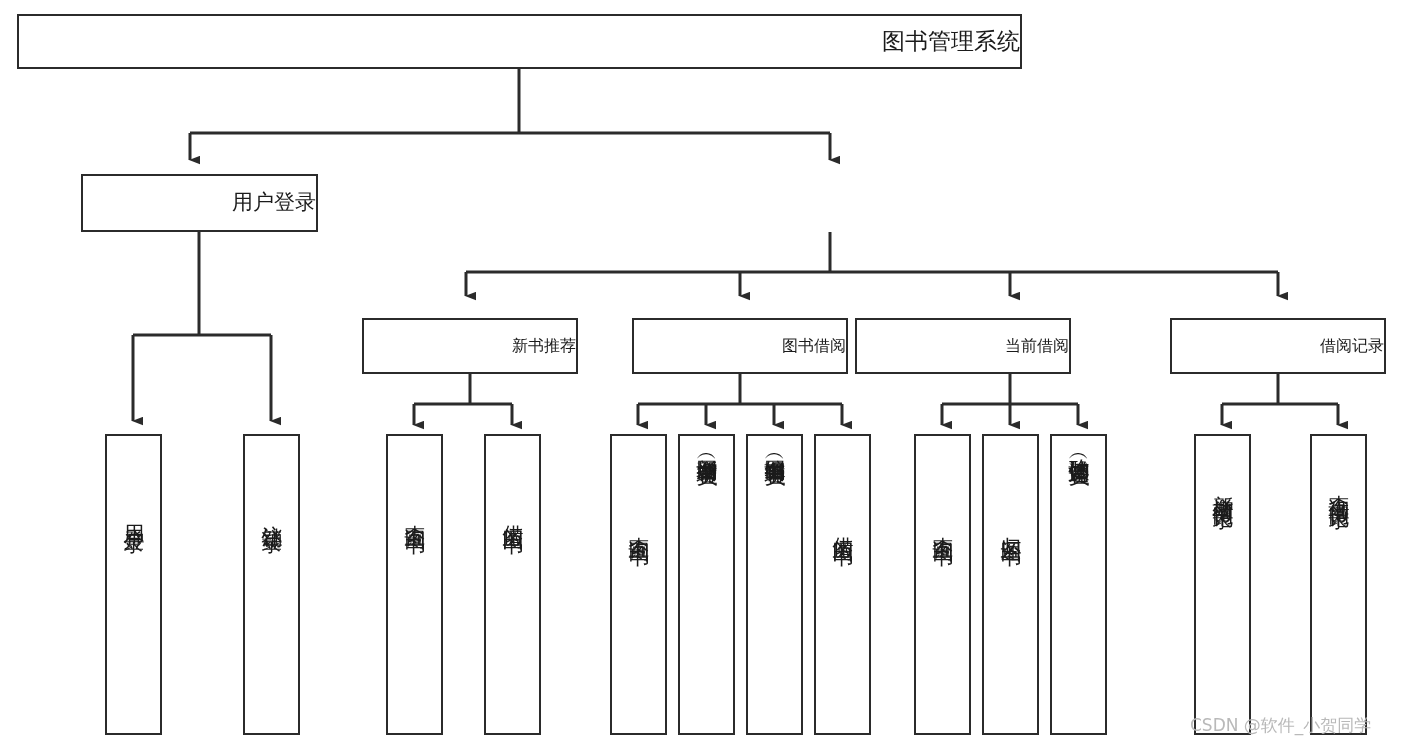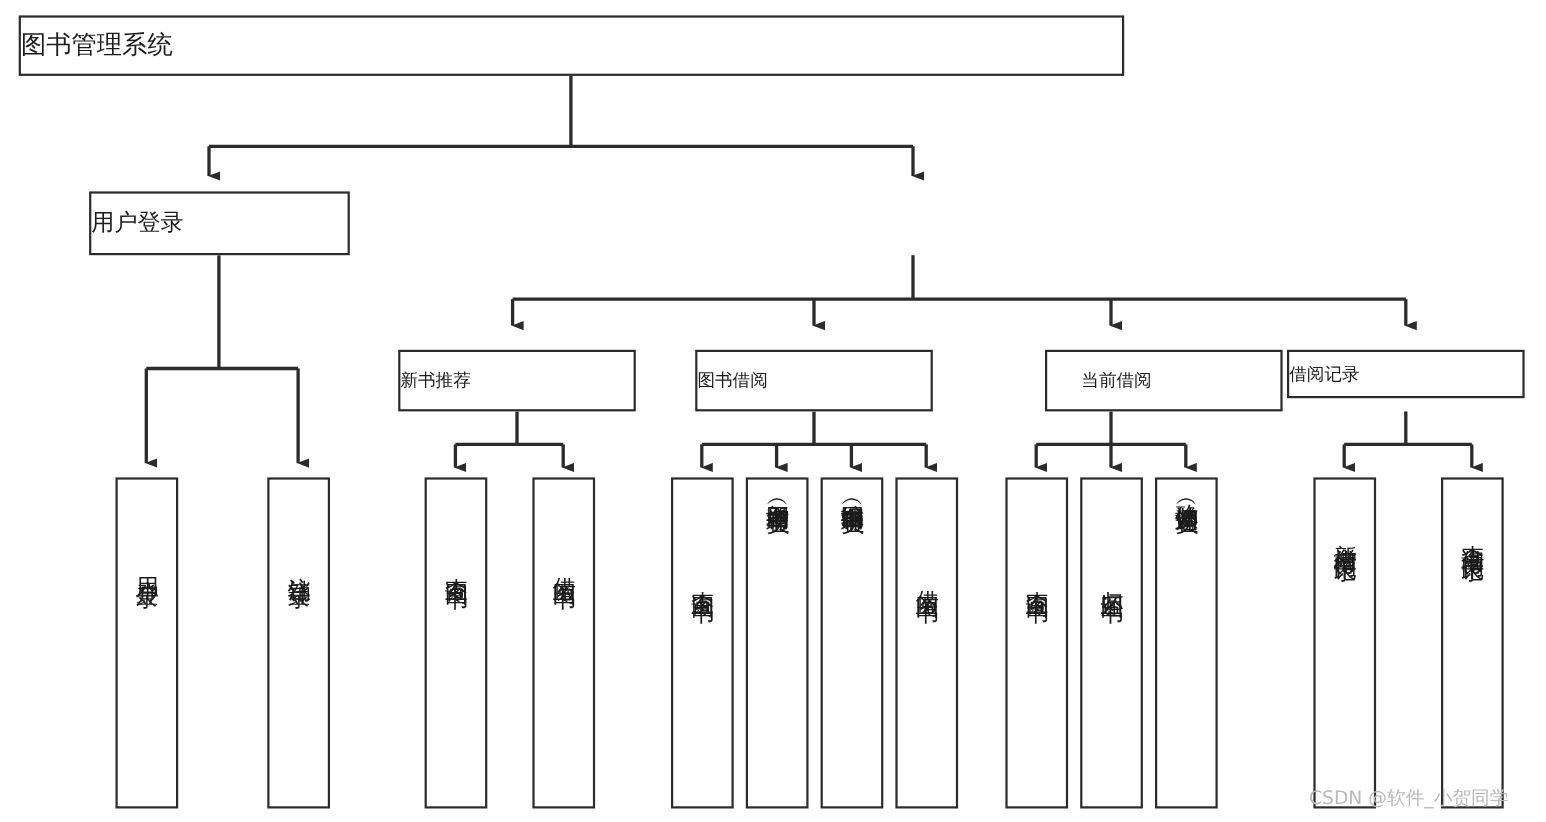--- a/index.html
+++ b/index.html
@@ -11,21 +11,21 @@
 
   svg#wires{position:absolute;left:0;top:0;width:1405px;height:747px;pointer-events:none;}
 
   .node{
     position:absolute;
     box-sizing:border-box;
     background:#ffffff;
     border:2.5px solid #2b2b2b;
     display:flex;
     align-items:center;
-    justify-content:flex-start;
+    justify-content:flex-end;
     color:#1b1b1b;
     z-index:2;
   }
   .node .lbl{display:block;line-height:1.12;}
 
   .root{font-size:23px;}
   .lvl2{font-size:21px;}
   .lvl3{font-size:16px;}
 
   
@@ -119,24 +119,24 @@
   <div class="node lvl2" style="left:81px;top:174px;width:237px;height:58px;">
     <span class="lbl">用户登录</span>
   </div>
 
   <div class="node lvl3" style="left:362px;top:318px;width:216px;height:56px;">
     <span class="lbl">新书推荐</span>
   </div>
   <div class="node lvl3" style="left:632px;top:318px;width:216px;height:56px;">
     <span class="lbl">图书借阅</span>
   </div>
-  <div class="node lvl3" style="left:950px;top:318px;width:216px;height:56px;padding-left:31px;">
+  <div class="node lvl3" style="left:855px;top:318px;width:216px;height:56px;padding-left:31px;">
     <span class="lbl">当前借阅</span>
   </div>
-  <div class="node lvl3" style="left:1170px;top:318px;width:216px;height:44px;">
+  <div class="node lvl3" style="left:1170px;top:318px;width:216px;height:56px;">
     <span class="lbl">借阅记录</span>
   </div>
 
   <div class="node leaf mid" style="left:105px;top:434px;width:57px;height:301px;">
     <span class="lbl">用户登录</span>
   </div>
   <div class="node leaf mid" style="left:243px;top:434px;width:57px;height:301px;">
     <span class="lbl">注销登录</span>
   </div>
 

